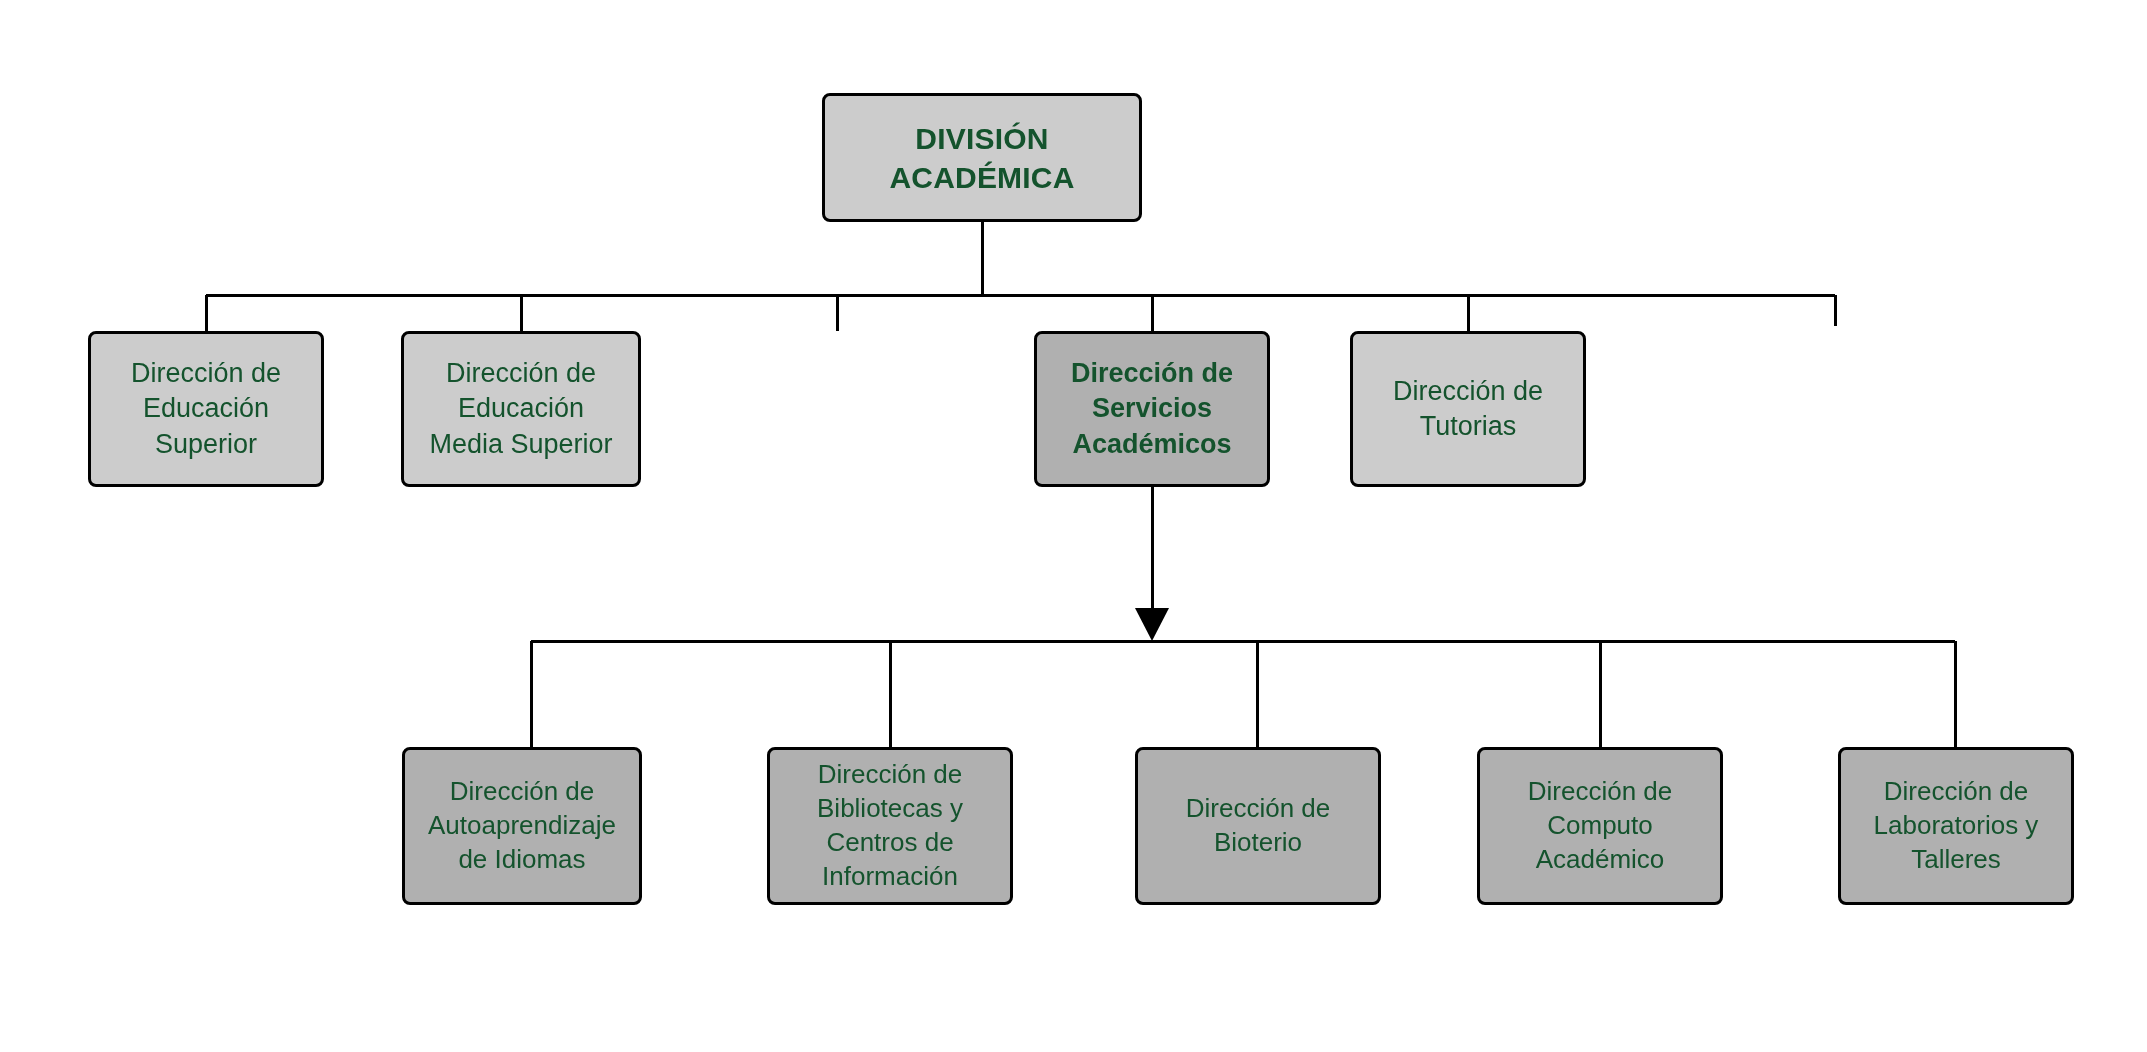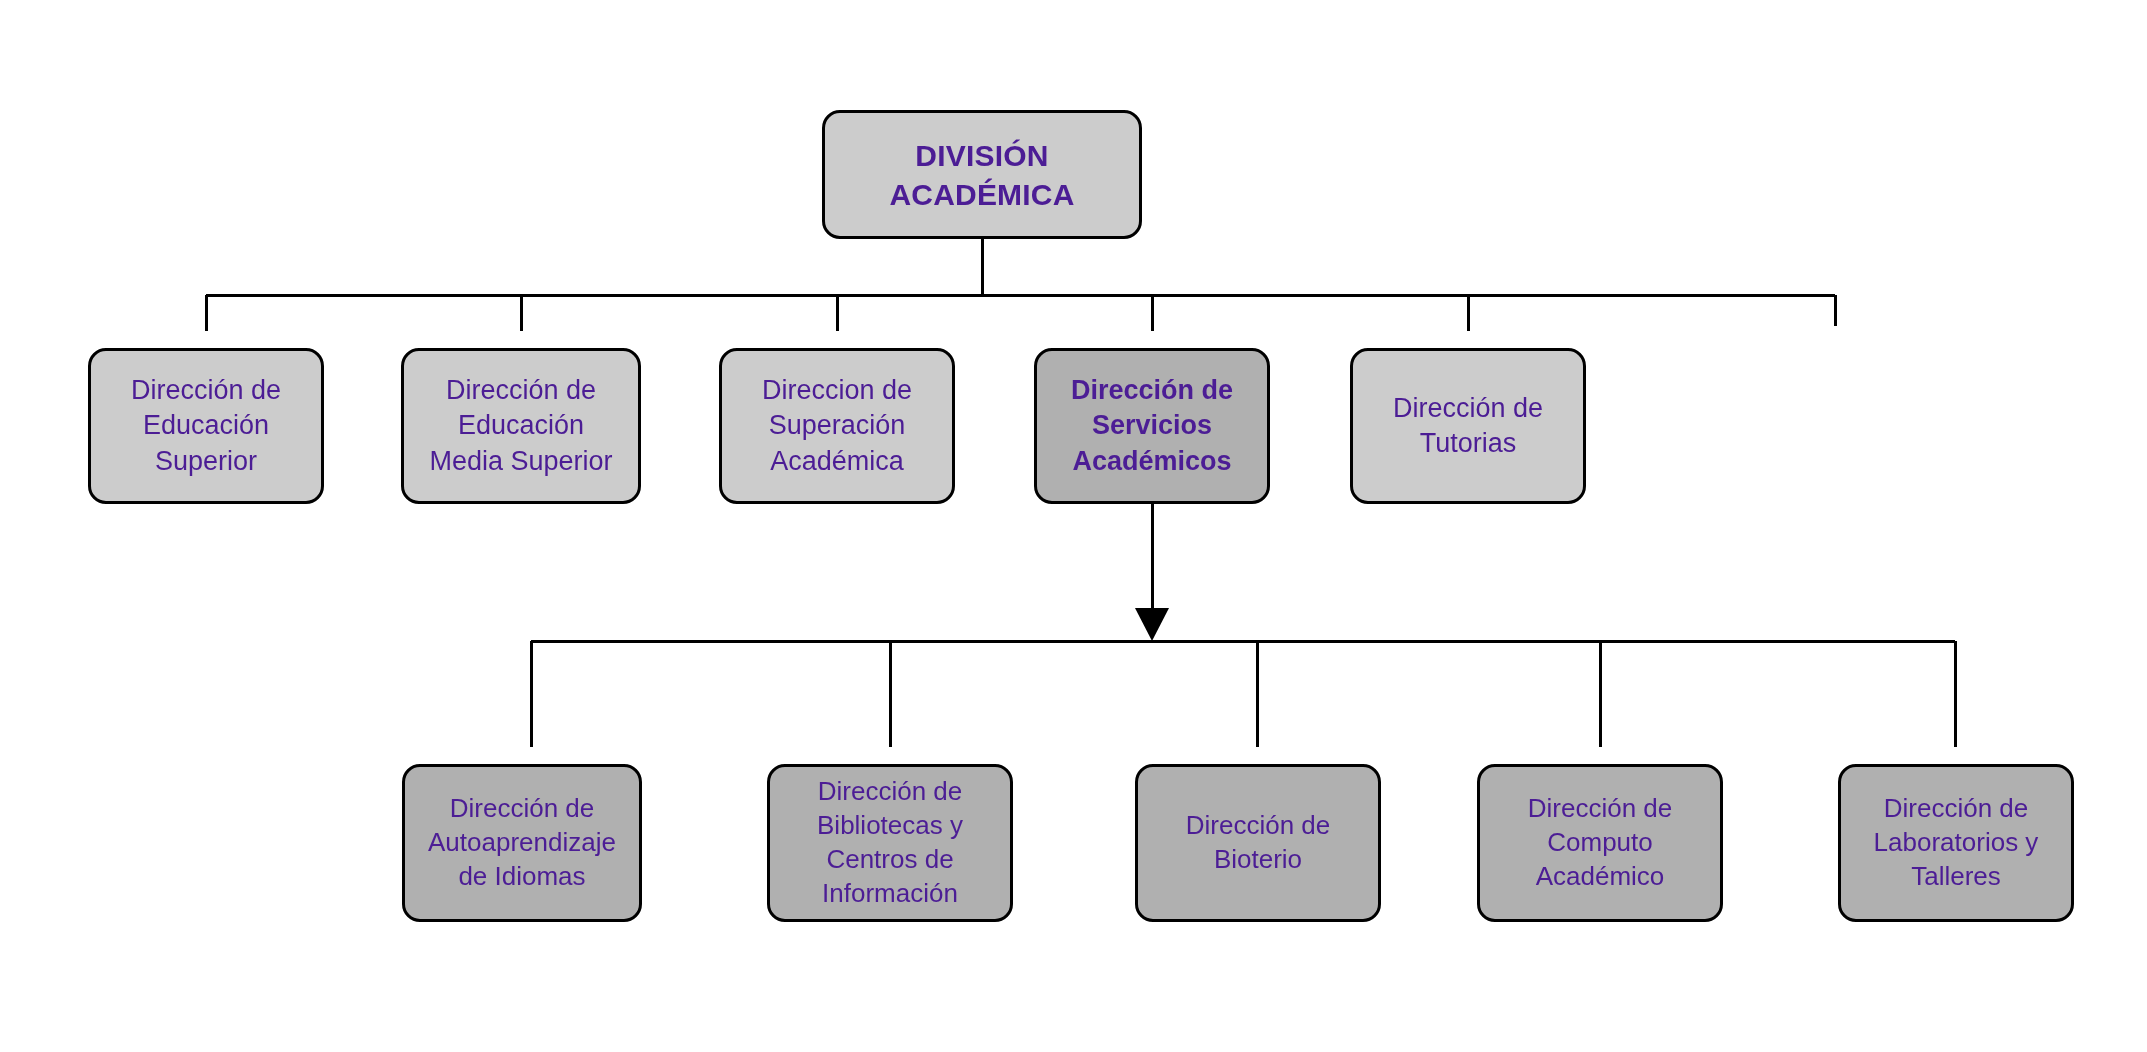--- a/index.html
+++ b/index.html
@@ -21,30 +21,29 @@
     left: 0;
     top: 0;
     width: 2147px;
     height: 1052px;
     pointer-events: none;
   }
   .node {
     position: absolute;
     box-sizing: border-box;
     border: 3px solid #000000;
-    border-radius: 18px;
+    border-radius: 8px;
     display: flex;
     align-items: center;
     justify-content: center;
     text-align: center;
-    color: #4c1d95;
+    color: #14532d;
     line-height: 1.30;
     white-space: pre-line;
     padding: 4px 8px;
-    margin-top: 17px;
   }
   .fill-light { background: #cccccc; }
   .fill-dark  { background: #b0b0b0; }
 
   .lvl-root {
     font-size: 30px;
     font-weight: bold;
     letter-spacing: 0.2px;
   }
   .lvl-two {
@@ -96,23 +95,20 @@
 ACADÉMICA</div>
 
   <div class="node fill-light lvl-two" style="left:88px; top:331px; width:236px; height:156px;">Dirección de
 Educación
 Superior</div>
 
   <div class="node fill-light lvl-two" style="left:401px; top:331px; width:240px; height:156px;">Dirección de
 Educación
 Media Superior</div>
 
-  <div class="node fill-light lvl-two" style="left:719px; top:331px; width:236px; height:156px;">Direccion de
-Superación
-Académica</div>
 
   <div class="node fill-dark lvl-two emphasis" style="left:1034px; top:331px; width:236px; height:156px;">Dirección de
 Servicios
 Académicos</div>
 
   <div class="node fill-light lvl-two" style="left:1350px; top:331px; width:236px; height:156px;">Dirección de
 Tutorias</div>
 
 
   <div class="node fill-dark lvl-three" style="left:402px; top:747px; width:240px; height:158px;">Dirección de

